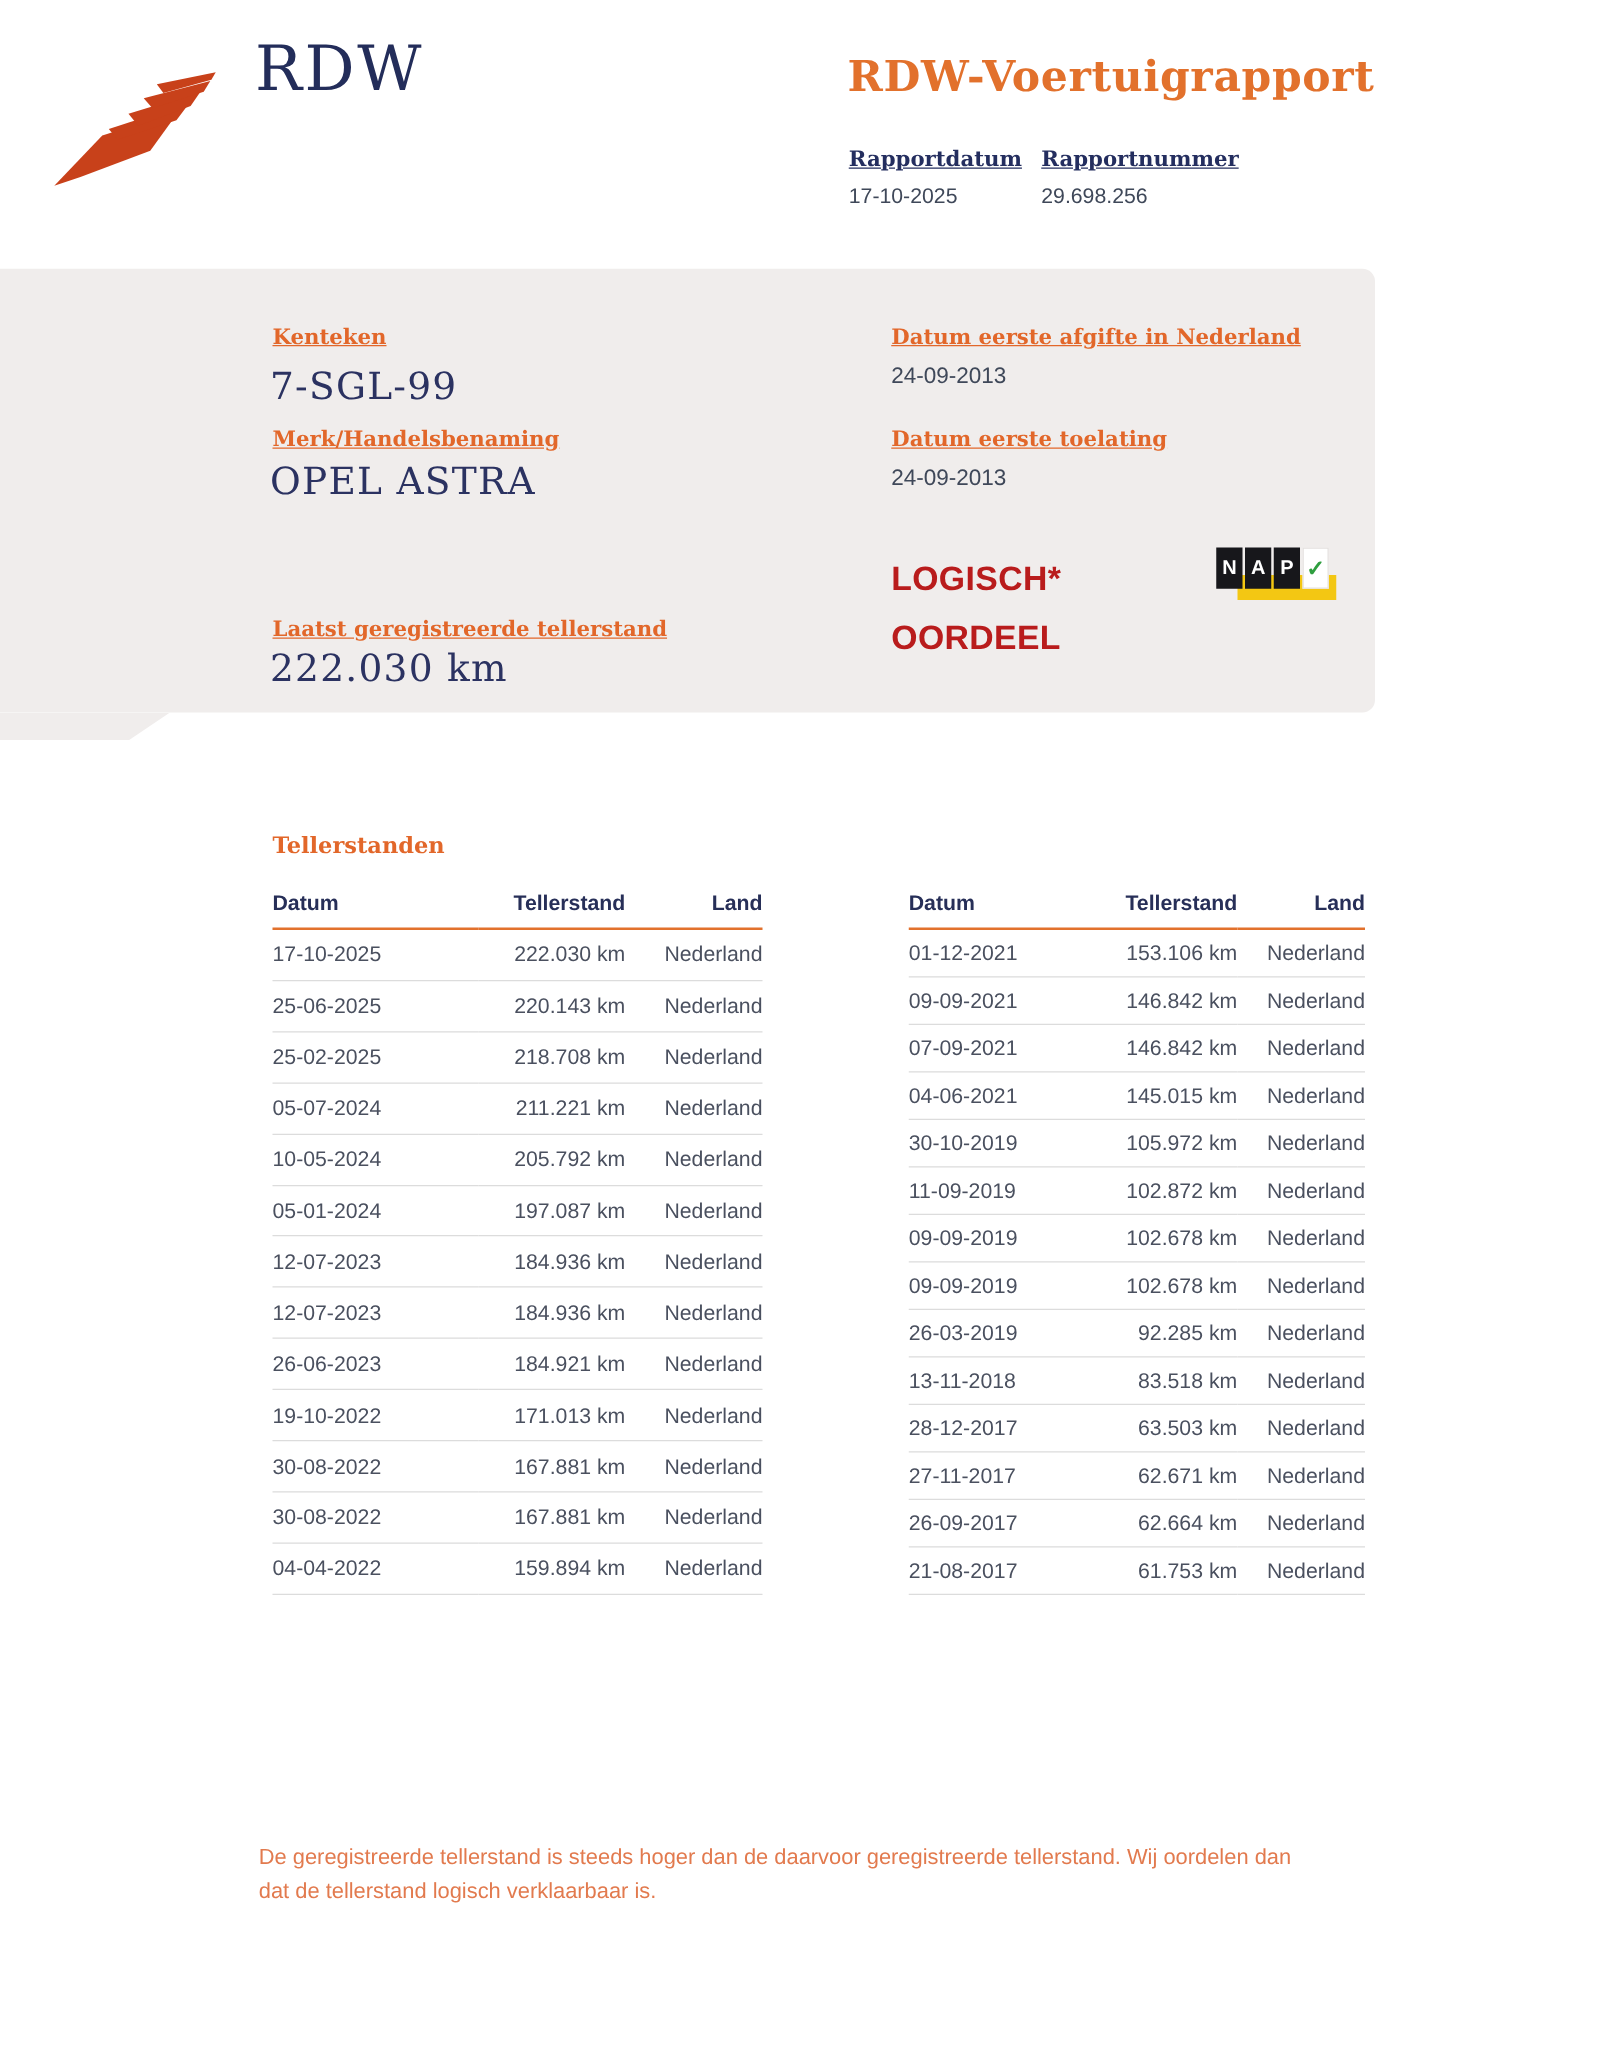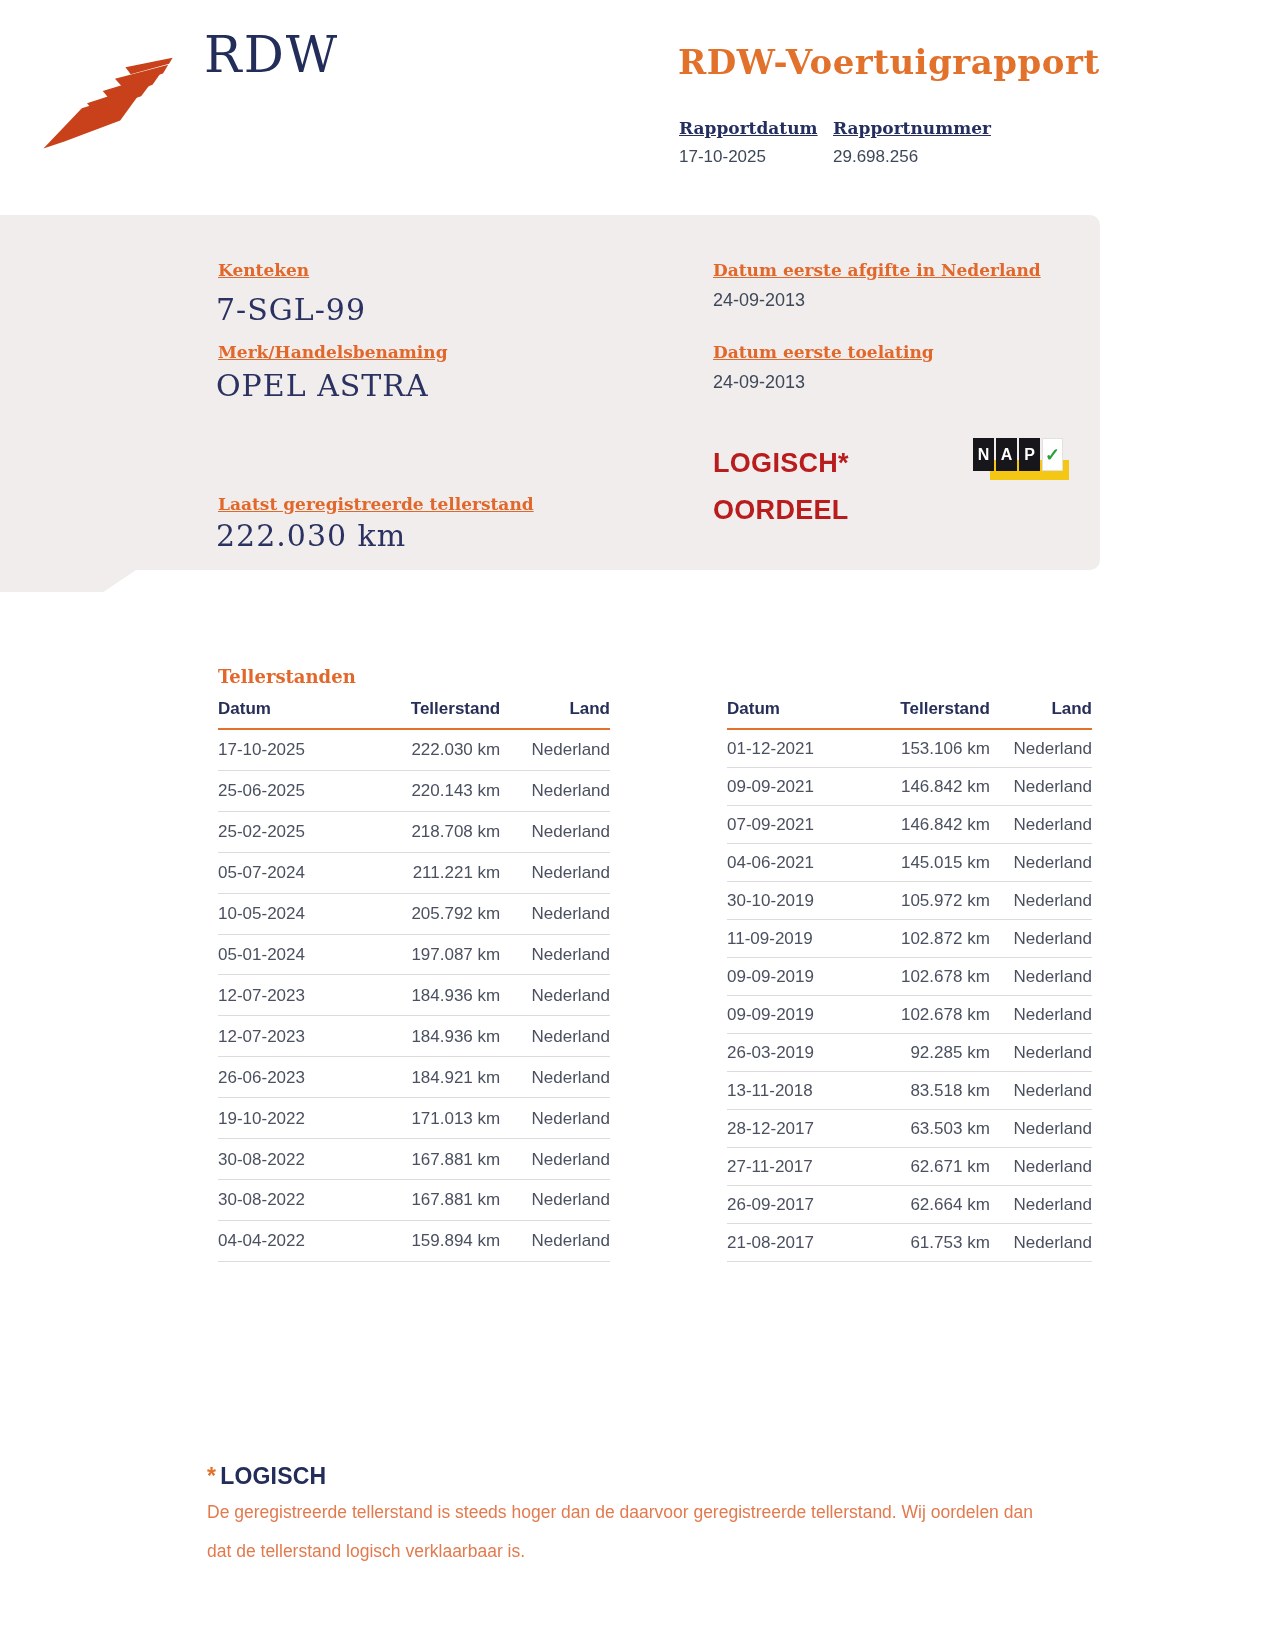--- a/index.html
+++ b/index.html
@@ -66,21 +66,21 @@
     font-weight:bold; font-size:16px; display:flex; align-items:center; justify-content:center;
   }
   .nap-tile.check { background:#ffffff; color:#2f9e3f; border:1px solid #e3e0de; font-size:18px; }
 
   
   .tables-wrap { position:absolute; left:218px; top:666px; width:874px; }
   .section-title {
     font-family:"DejaVu Serif", serif; font-weight:bold; font-size:18px;
     color:#e2672a; 
   }
-  .tables-row { display:flex; margin-top:6px; }
+  .tables-row { display:flex; margin-top:20px; }
   table.meter { border-collapse:collapse; table-layout:fixed; }
   table.left-table  { width:392px; margin-right:117px; }
   table.right-table { width:365px; }
   table.meter th {
     font-size:17px; font-weight:bold; color:#272f58;
     padding:6px 0 9px 0; border-bottom:2px solid #e2712c;
   }
   table.meter td {
     font-size:17px; color:#4a505f;
     padding:9px 0 8px 0; border-bottom:1px solid #dcdcdc;
@@ -314,20 +314,17 @@
               <td>21-08-2017</td>
               <td>61.753 km</td>
               <td>Nederland</td>
             </tr>
           </tbody>
       </table>
     </div>
   </div>
 
   <div class="footnote">
-    <div class="footnote-title">
-      <span class="ast">*</span><span>LOGISCH</span>
-    </div>
     <p>De geregistreerde tellerstand is steeds hoger dan de daarvoor geregistreerde tellerstand. Wij oordelen dan</p>
-    <p style="margin-top:16px">dat de tellerstand logisch verklaarbaar is.</p>
+    <p style="margin-top:4px">dat de tellerstand logisch verklaarbaar is.</p>
   </div>
 
 </div>
 
 </body></html>

